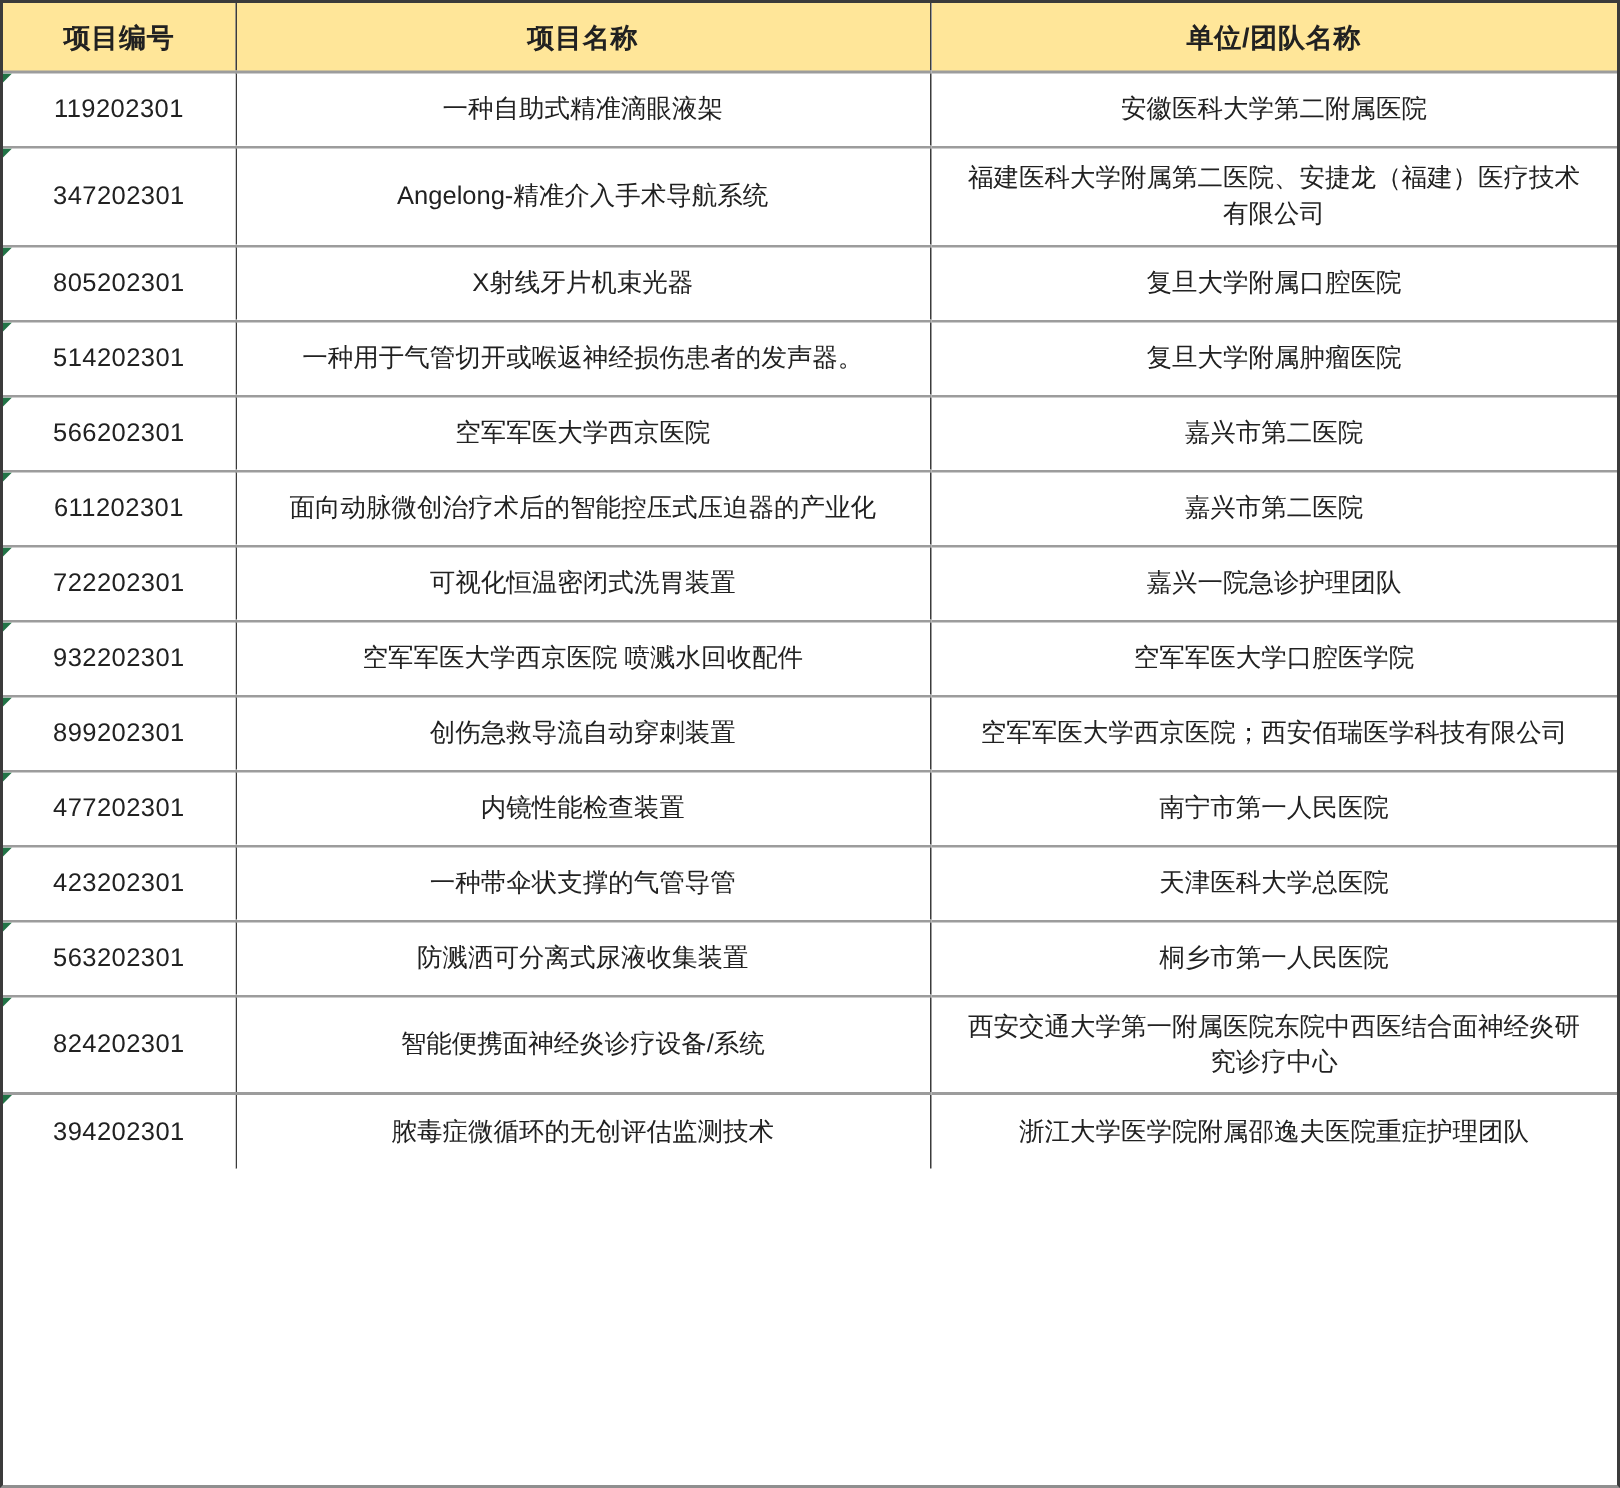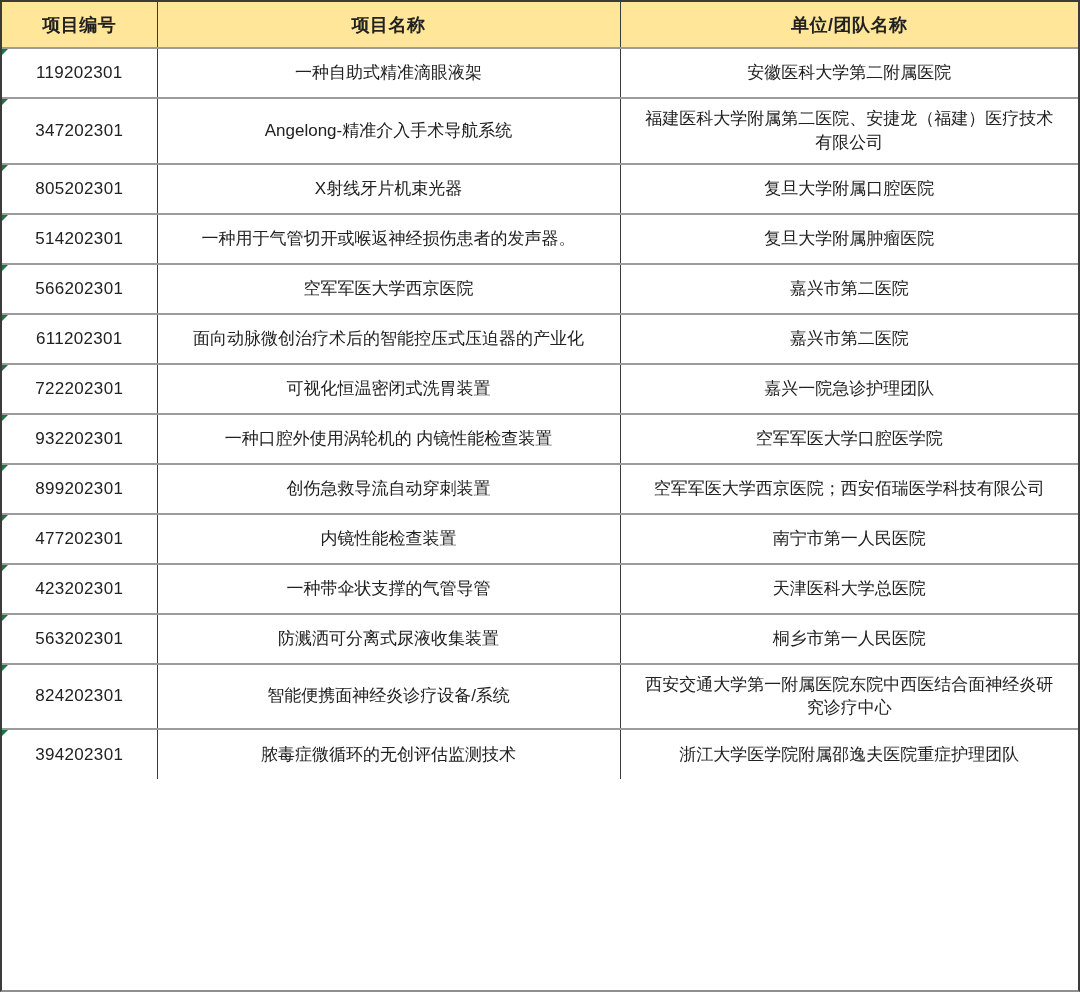--- a/index.html
+++ b/index.html
@@ -127,21 +127,21 @@
           <td><span>面向动脉微创治疗术后的智能控压式压迫器的产业化</span></td>
           <td><span>嘉兴市第二医院</span></td>
         </tr>
         <tr>
           <td class="id-cell"><span class="tri"></span><span>722202301</span></td>
           <td><span>可视化恒温密闭式洗胃装置</span></td>
           <td><span>嘉兴一院急诊护理团队</span></td>
         </tr>
         <tr>
           <td class="id-cell"><span class="tri"></span><span>932202301</span></td>
-          <td><span>一种口腔外使用涡轮机的 内镜性能检查装置</span></td>
+          <td><span>空军军医大学西京医院 喷溅水回收配件</span></td>
           <td><span>空军军医大学口腔医学院</span></td>
         </tr>
         <tr>
           <td class="id-cell"><span class="tri"></span><span>899202301</span></td>
           <td><span>创伤急救导流自动穿刺装置</span></td>
           <td><span>空军军医大学西京医院；西安佰瑞医学科技有限公司</span></td>
         </tr>
         <tr>
           <td class="id-cell"><span class="tri"></span><span>477202301</span></td>
           <td><span>内镜性能检查装置</span></td>

